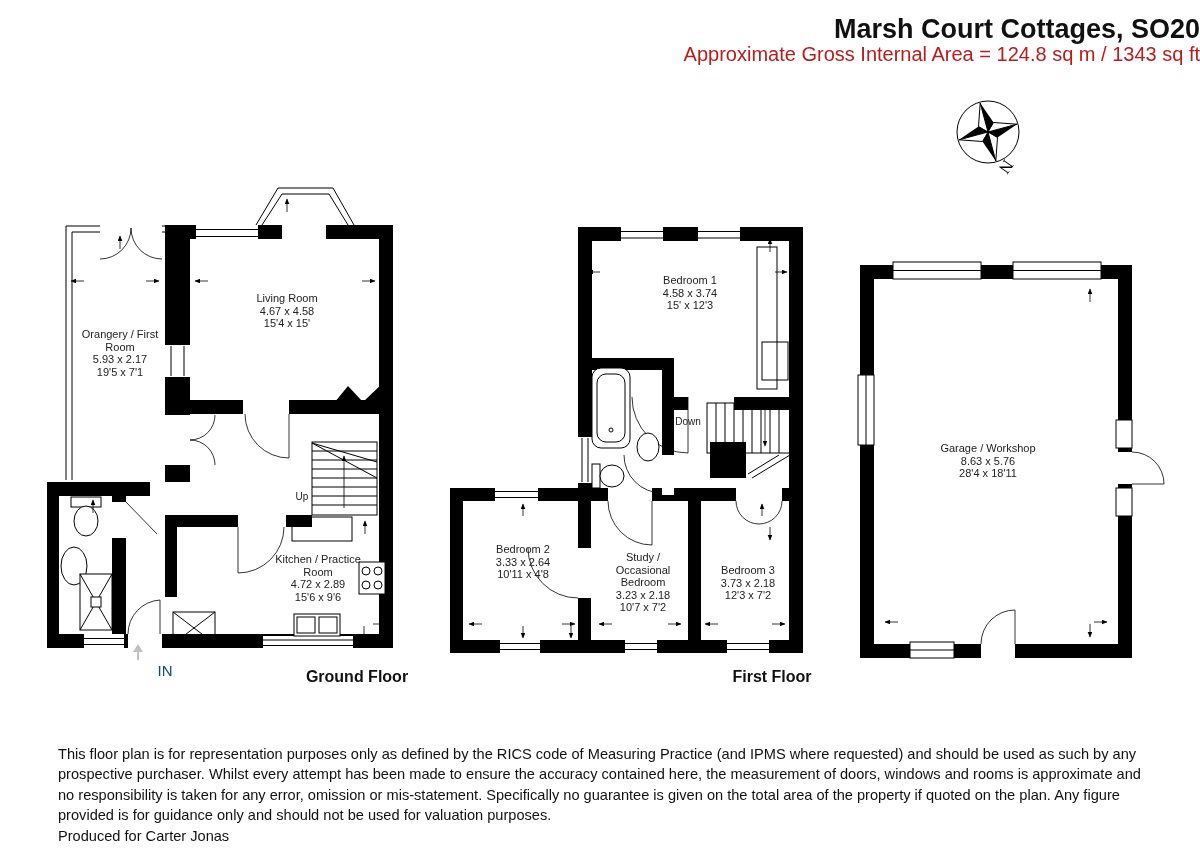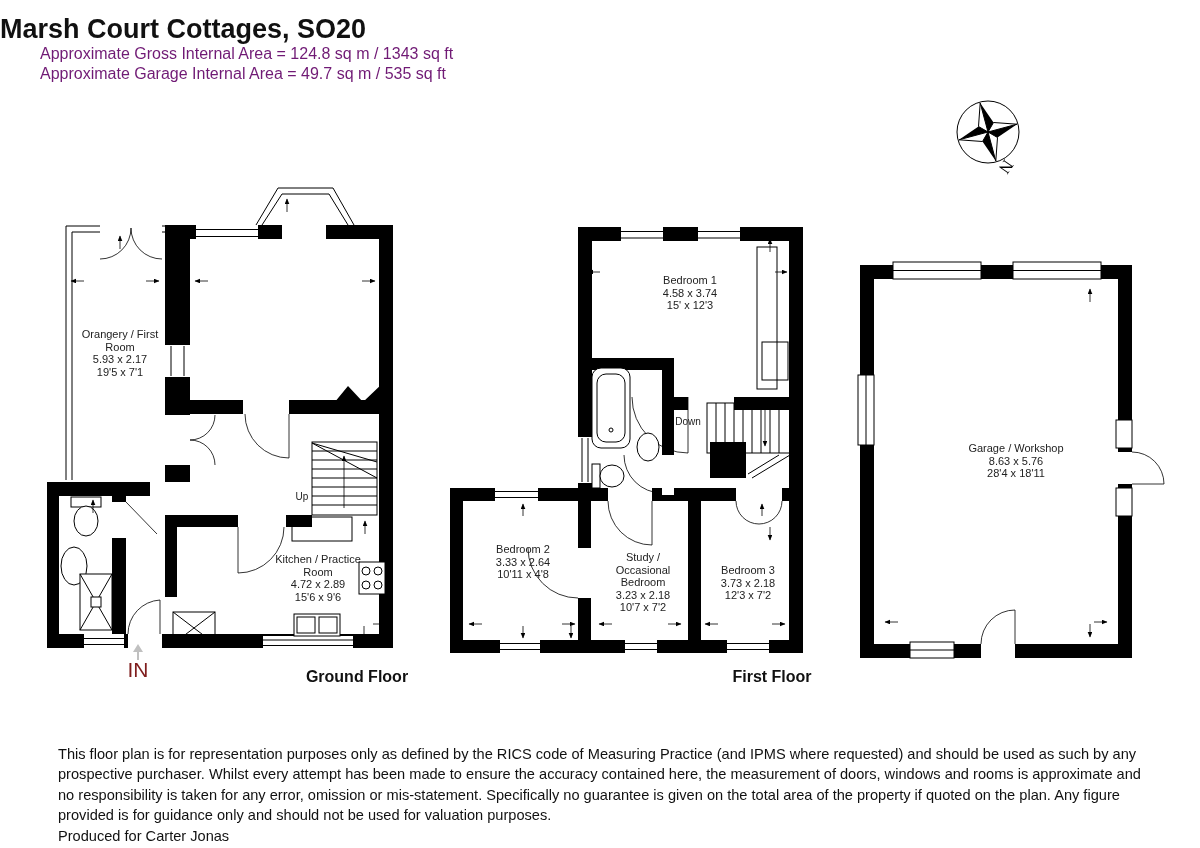--- a/index.html
+++ b/index.html
@@ -1,46 +1,45 @@
 <!DOCTYPE html>
 <html><head>
 <meta charset="utf-8">
 <style>
   html,body{margin:0;padding:0;background:#fff;}
   .page{position:relative;width:1200px;height:848px;background:#fff;overflow:hidden;
         font-family:"Liberation Sans",sans-serif;color:#1a1a1a;}
-  .hdr{position:absolute;top:14px;left:0;width:100%;text-align:left;}
+  .hdr{position:absolute;top:14px;left:0;width:100%;text-align:right;}
   .hdr h1{margin:0;font-size:27px;line-height:30px;font-weight:bold;color:#111;}
-  .hdr .area{font-size:16px;line-height:20px;color:#701a75;padding-left:40px;}
+  .hdr .area{font-size:20px;line-height:20px;color:#b91c1c;padding-left:40px;}
   svg{position:absolute;left:0;top:0;}
   .room-label{position:absolute;transform:translate(-50%,-50%);text-align:center;
         font-size:11px;line-height:12.5px;color:#222;}
   .floor-label{position:absolute;transform:translate(-50%,-50%);font-weight:bold;
         font-size:16px;color:#111;white-space:nowrap;}
   .tiny-label{position:absolute;transform:translate(-50%,-50%);font-size:10px;color:#222;}
-  .in-label{position:absolute;transform:translate(-50%,-50%);font-size:21px;color:#7f1d1d;}
+  .in-label{position:absolute;transform:translate(-50%,-50%);font-size:15px;color:#0c4a6e;margin-left:27px;}
   .ftr{position:absolute;left:58px;width:1084px;top:744px;text-align:left;
         font-size:14.6px;line-height:20.4px;color:#111;}
   .ftr .produced{margin-top:0;}
   
   .w{fill:#000;stroke:none}
   .o{fill:#fff;stroke:none}
   .t{fill:none;stroke:#000;stroke-width:1}
   .tt{fill:none;stroke:#000;stroke-width:0.8}
   .fix{fill:#fff;stroke:#000;stroke-width:1}
 </style>
 </head>
 <body>
 
 <div class="page">
 
   <div class="hdr">
     <h1>Marsh Court Cottages, SO20</h1>
     <div class="area">Approximate Gross Internal Area = 124.8 sq m / 1343 sq ft</div>
-    <div class="area">Approximate Garage Internal Area = 49.7 sq m / 535 sq ft</div>
   </div>
 
   <svg width="1200" height="848" viewBox="0 0 1200 848">
     <defs>
       <marker id="ah" markerWidth="8" markerHeight="8" refX="6.5" refY="3" orient="auto">
         <path d="M0,0 L7,3 L0,6 z" fill="#000"></path>
       </marker>
     </defs>
 
     <g transform="translate(946,92)">
@@ -281,20 +280,25 @@
         <line x1="1090" y1="624" x2="1090" y2="637" class="tt" marker-end="url(#ah)"></line>
       </g>
     </g>
   </svg>
 
   <div class="room-label" style="left:120px;top:353px;width:92px">
     <span>Orangery / First Room</span><br>
     <span>5.93 x 2.17</span><br>
     <span>19'5 x 7'1</span>
   </div>
+  <div class="room-label" style="left:287px;top:311px;width:110px">
+    <span>Living Room</span><br>
+    <span>4.67 x 4.58</span><br>
+    <span>15'4 x 15'</span>
+  </div>
   <div class="room-label" style="left:318px;top:578px;width:112px">
     <span>Kitchen / Practice Room</span><br>
     <span>4.72 x 2.89</span><br>
     <span>15'6 x 9'6</span>
   </div>
   <div class="room-label" style="left:690px;top:293px;width:90px">
     <span>Bedroom 1</span><br>
     <span>4.58 x 3.74</span><br>
     <span>15' x 12'3</span>
   </div>
@@ -306,21 +310,21 @@
   <div class="room-label" style="left:643px;top:582px;width:82px">
     <span>Study / Occasional Bedroom</span><br>
     <span>3.23 x 2.18</span><br>
     <span>10'7 x 7'2</span>
   </div>
   <div class="room-label" style="left:748px;top:583px;width:95px">
     <span>Bedroom 3</span><br>
     <span>3.73 x 2.18</span><br>
     <span>12'3 x 7'2</span>
   </div>
-  <div class="room-label" style="left:1016px;top:461px;width:140px">
+  <div class="room-label" style="left:988px;top:461px;width:140px">
     <span>Garage / Workshop</span><br>
     <span>8.63 x 5.76</span><br>
     <span>28'4 x 18'11</span>
   </div>
 
   <div class="tiny-label" style="left:302px;top:496px">Up</div>
   <div class="tiny-label" style="left:688px;top:421px">Down</div>
   <div class="in-label" style="left:138px;top:670px">IN</div>
 
   <div class="floor-label" style="left:357px;top:677px">Ground Floor</div>

